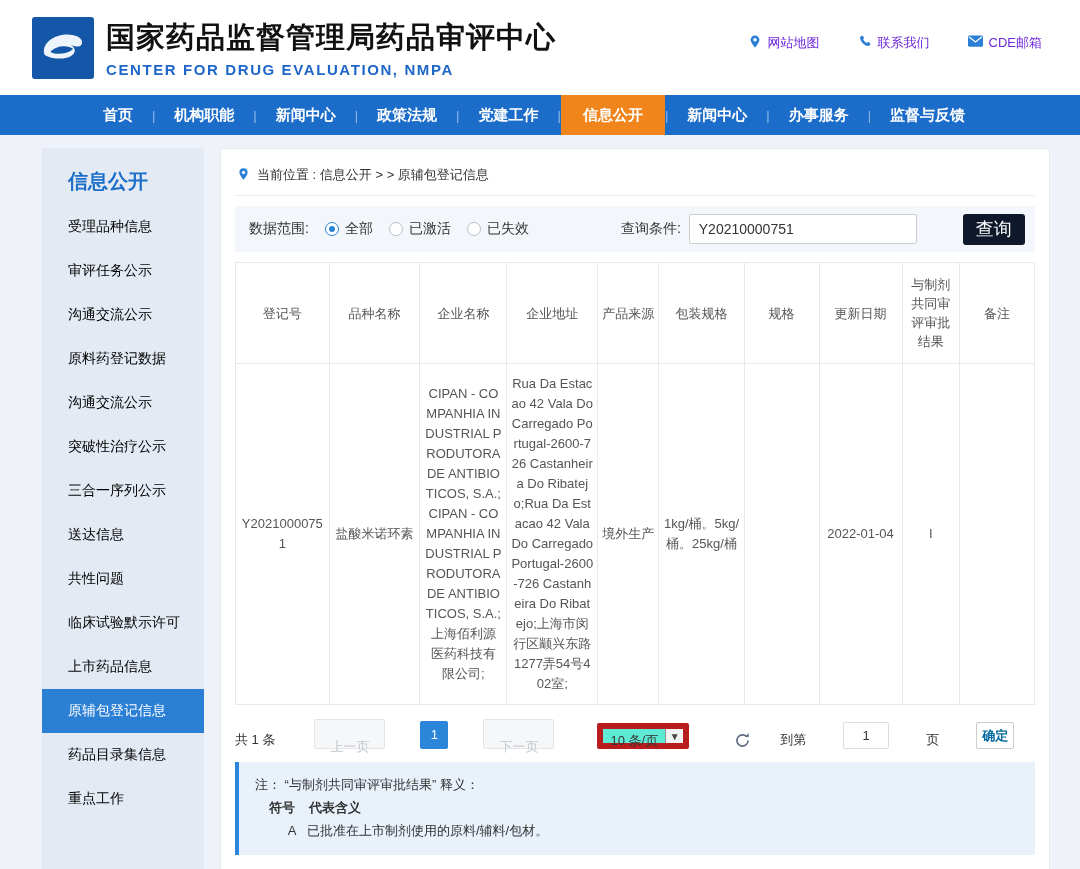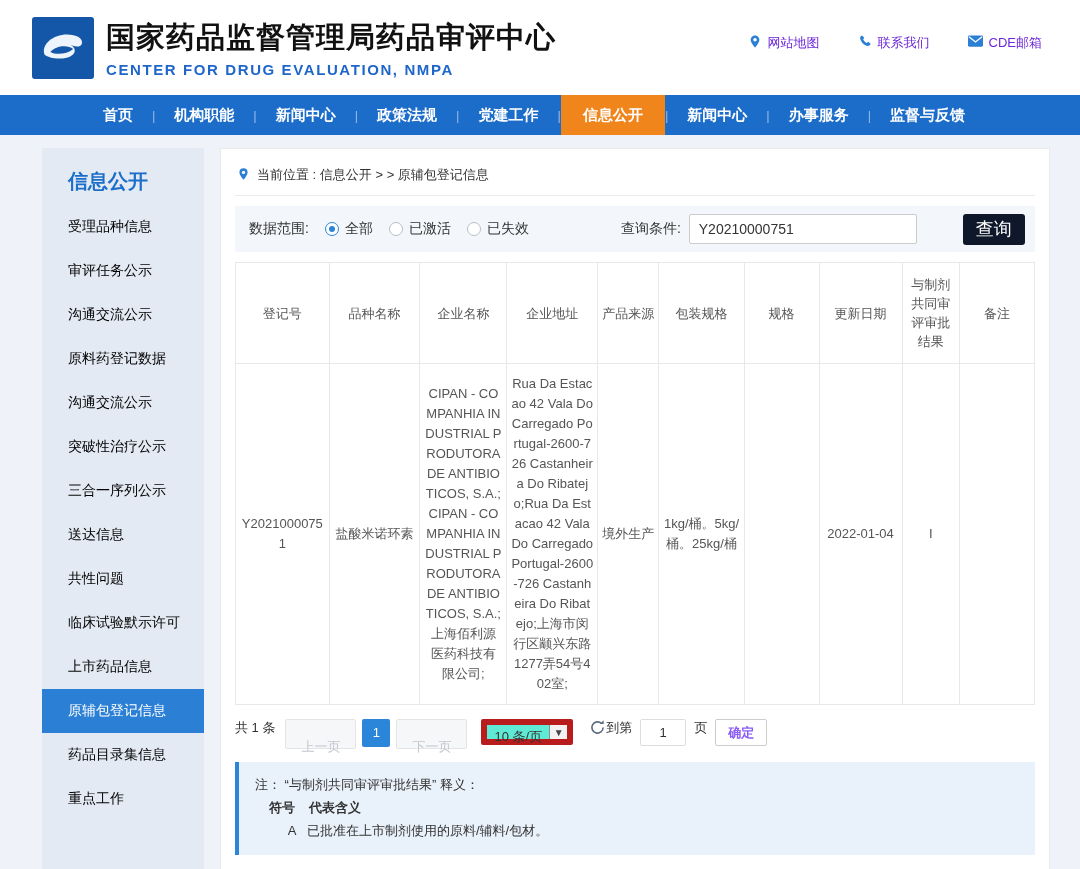--- a/index.html
+++ b/index.html
@@ -51,31 +51,31 @@
   .rdot.selected { border-color:#2b85d8; }
   .rdot.selected::after { content:""; position:absolute; left:3px; top:3px; width:6px; height:6px; border-radius:50%; background:#2b85d8; }
   .q-label { margin-left: 92px; }
   .q-input { width: 228px; height: 30px; border: 1px solid #ccc; border-radius: 2px; margin-left: 8px; padding: 0 9px; font-size: 14px; color:#333; outline:none; font-family:inherit; }
   .q-btn { margin-left: 46px; width: 62px; height: 31px; background:#0f172a; border:none; border-radius: 3px; color:#fff; font-size: 18px; cursor:pointer; font-family:inherit; }
 
   table.data { margin-top: 10px; width: 100%; border-collapse: collapse; color:#555; font-size: 13px; }
   table.data th { font-weight: normal; padding: 12px 4px; border: 1px solid #e8e8e8; line-height: 19px; text-align:center; }
   table.data td { border: 1px solid #e8e8e8; padding: 10px 4px; text-align: center; line-height: 20px; word-break: break-all; vertical-align: middle; }
 
-  .pager { margin-top: 14px; display:flex; align-items:flex-start; font-size: 13px; color:#333; }
+  .pager { margin-top: 14px; display:flex; align-items:flex-end; font-size: 13px; color:#333;gap:29px; }
   .pg-total { margin-right: 10px; }
   .pg-btn { height: 28px; padding: 14px 15px; border: 1px solid #e4e4e4; background:#f6f7f9; color:#c3c7cf; line-height: 26px; border-radius: 2px; margin-right: 6px; cursor: default; }
   .pg-num { width: 28px; height: 28px; background:#2b85d8; color:#fff; text-align:center; line-height: 28px; border-radius: 2px; margin-right: 6px; cursor:pointer; }
   .page-size { display:inline-flex; align-items:stretch; border: 6px solid #b91c1c; height: 26px; margin-left: 8px; border-radius: 2px; background:#5eead4; cursor:pointer; }
   .ps-text { padding: 0 7px; line-height: 24px; }
   .ps-arrow { width: 18px; border-left: 1px solid #8f8f8f; background: #f2f2f2; display:flex; align-items:center; justify-content:center; font-size: 10px; color:#444; }
   .refresh { margin-left: 16px; display:flex; cursor:pointer; }
   .goto-label { }
   .goto-input { width: 46px; height: 27px; border: 1px solid #ddd; border-radius: 2px; text-align:center; margin: 0 8px; font-size: 13px; color:#333; outline:none; font-family:inherit; }
-  .confirm-btn { height: 27px; padding: 0 12px; border: 1px solid #ccc; border-radius: 2px; background:#fff; font-size: 13px; font-weight: bold; color:#8b5cf6; margin-left: 8px; cursor:pointer; font-family:inherit; }
+  .confirm-btn { height: 27px; padding: 0 5px; border: 1px solid #ccc; border-radius: 2px; background:#fff; font-size: 13px; font-weight: bold; color:#0369a1; margin-left: 8px; cursor:pointer; font-family:inherit; }
 
   .note { margin-top: 13px; background:#e9f1fb; border-left: 4px solid #2b85d8; padding: 11px 16px 13px; font-size: 13px; color:#333; line-height: 23px; }
   .note-sub { padding-left: 14px; font-weight: bold; display:flex; gap: 14px; }
   .note-item { padding-left: 22px; display:flex; }
   .note-sym { width: 30px; text-align:center; flex: 0 0 30px; }
 </style>
 </head>
 <body>
 
 <div class="page">

